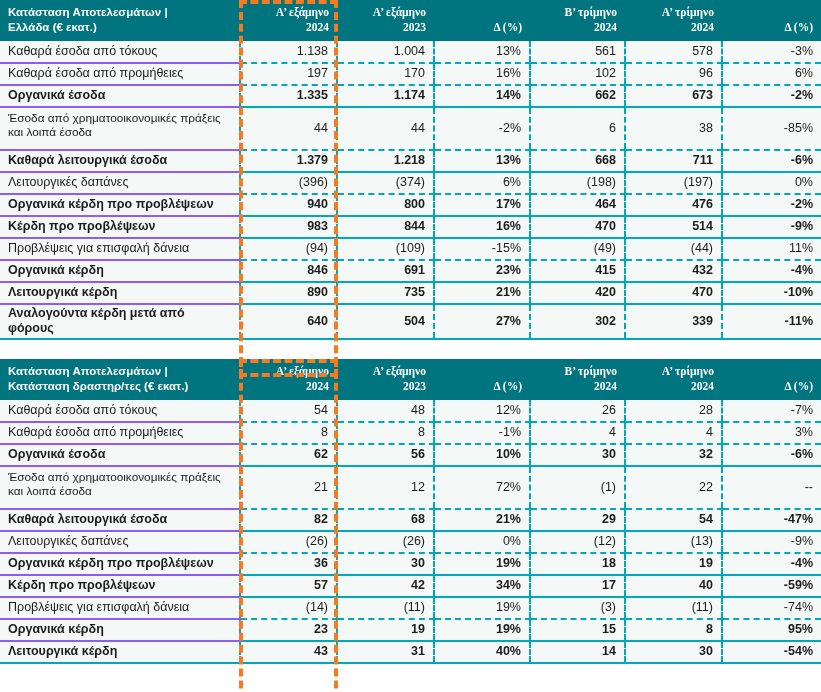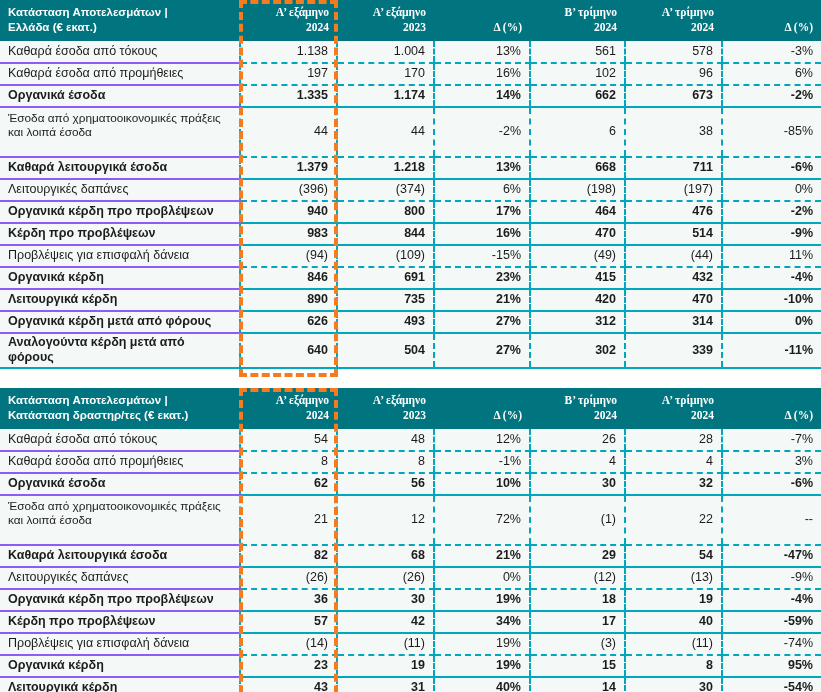--- a/index.html
+++ b/index.html
@@ -84,21 +84,21 @@
   table.fin tbody tr.bold td {
     font-weight: bold;
   }
   table.fin tbody tr.tall td {
     height: 36px;
   }
   table.fin tbody tr.tall td.c-label {
     font-size: 11.8px;
     line-height: 14px;
     padding-top: 3px;
-    padding-bottom: 17px;
+    padding-bottom: 10px;
   }
   table.fin tbody tr:last-child td {
     border-bottom: 2px solid #00a7bd;
   }
 
   .lbl2 { display: block; }
 
   
   .hl-box {
     position: absolute;
@@ -231,29 +231,20 @@
           <tr class="bold">
             <td class="c-label"><span>Λειτουργικά κέρδη</span></td>
             <td class="c-num">890</td>
             <td class="c-num">735</td>
             <td class="c-num">21%</td>
             <td class="c-num">420</td>
             <td class="c-num">470</td>
             <td class="c-num">-10%</td>
           </tr>
           <tr class="bold">
-            <td class="c-label"><span>Οργανικά κέρδη μετά από φόρους</span></td>
-            <td class="c-num">626</td>
-            <td class="c-num">493</td>
-            <td class="c-num">27%</td>
-            <td class="c-num">312</td>
-            <td class="c-num">314</td>
-            <td class="c-num">0%</td>
-          </tr>
-          <tr class="bold">
             <td class="c-label"><span>Αναλογούντα κέρδη μετά από φόρους</span></td>
             <td class="c-num">640</td>
             <td class="c-num">504</td>
             <td class="c-num">27%</td>
             <td class="c-num">302</td>
             <td class="c-num">339</td>
             <td class="c-num">-11%</td>
           </tr>
         </tbody>
     </table>

